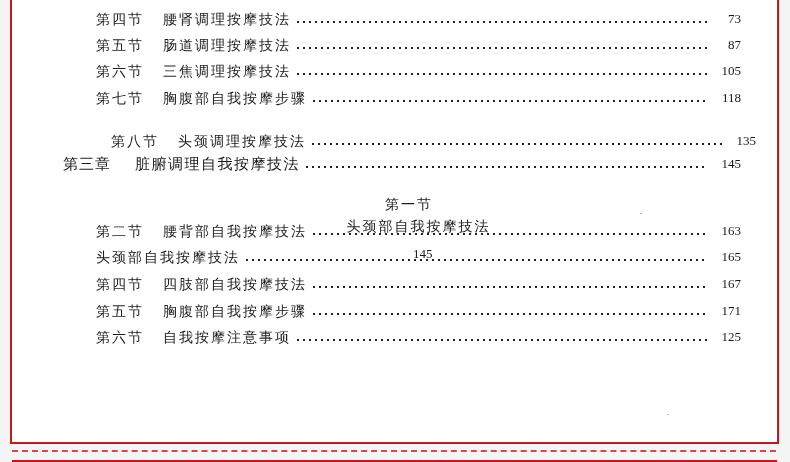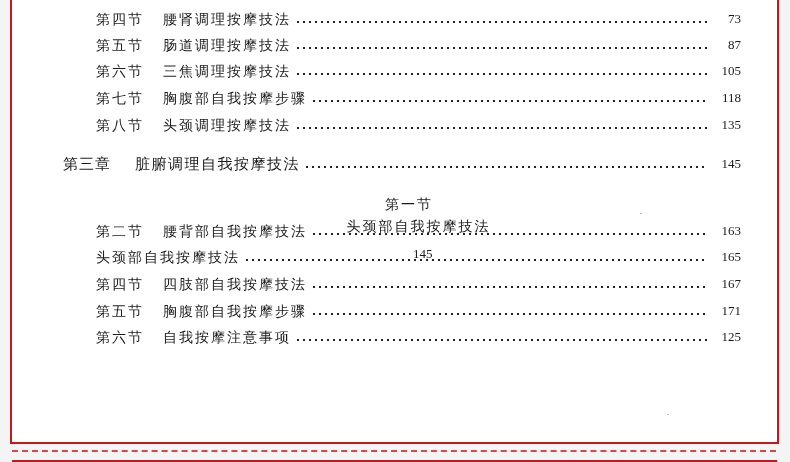--- a/index.html
+++ b/index.html
@@ -134,21 +134,21 @@
   <span class="page-num">105</span>
 </div>
 
 <div class="row section" style="top:87px;">
   <span class="label">第七节</span>
   <span class="title">胸腹部自我按摩步骤</span>
   <span class="leader"></span>
   <span class="page-num">118</span>
 </div>
 
-<div class="row section" style="top:114px;">
+<div class="row section" style="top:130px;margin-left:15px;">
   <span class="label">第八节</span>
   <span class="title">头颈调理按摩技法</span>
   <span class="leader"></span>
   <span class="page-num">135</span>
 </div>
 
 <div class="row chapter" style="top:153px;">
   <span class="label">第三章</span>
   <span class="title">脏腑调理自我按摩技法</span>
   <span class="leader"></span>

